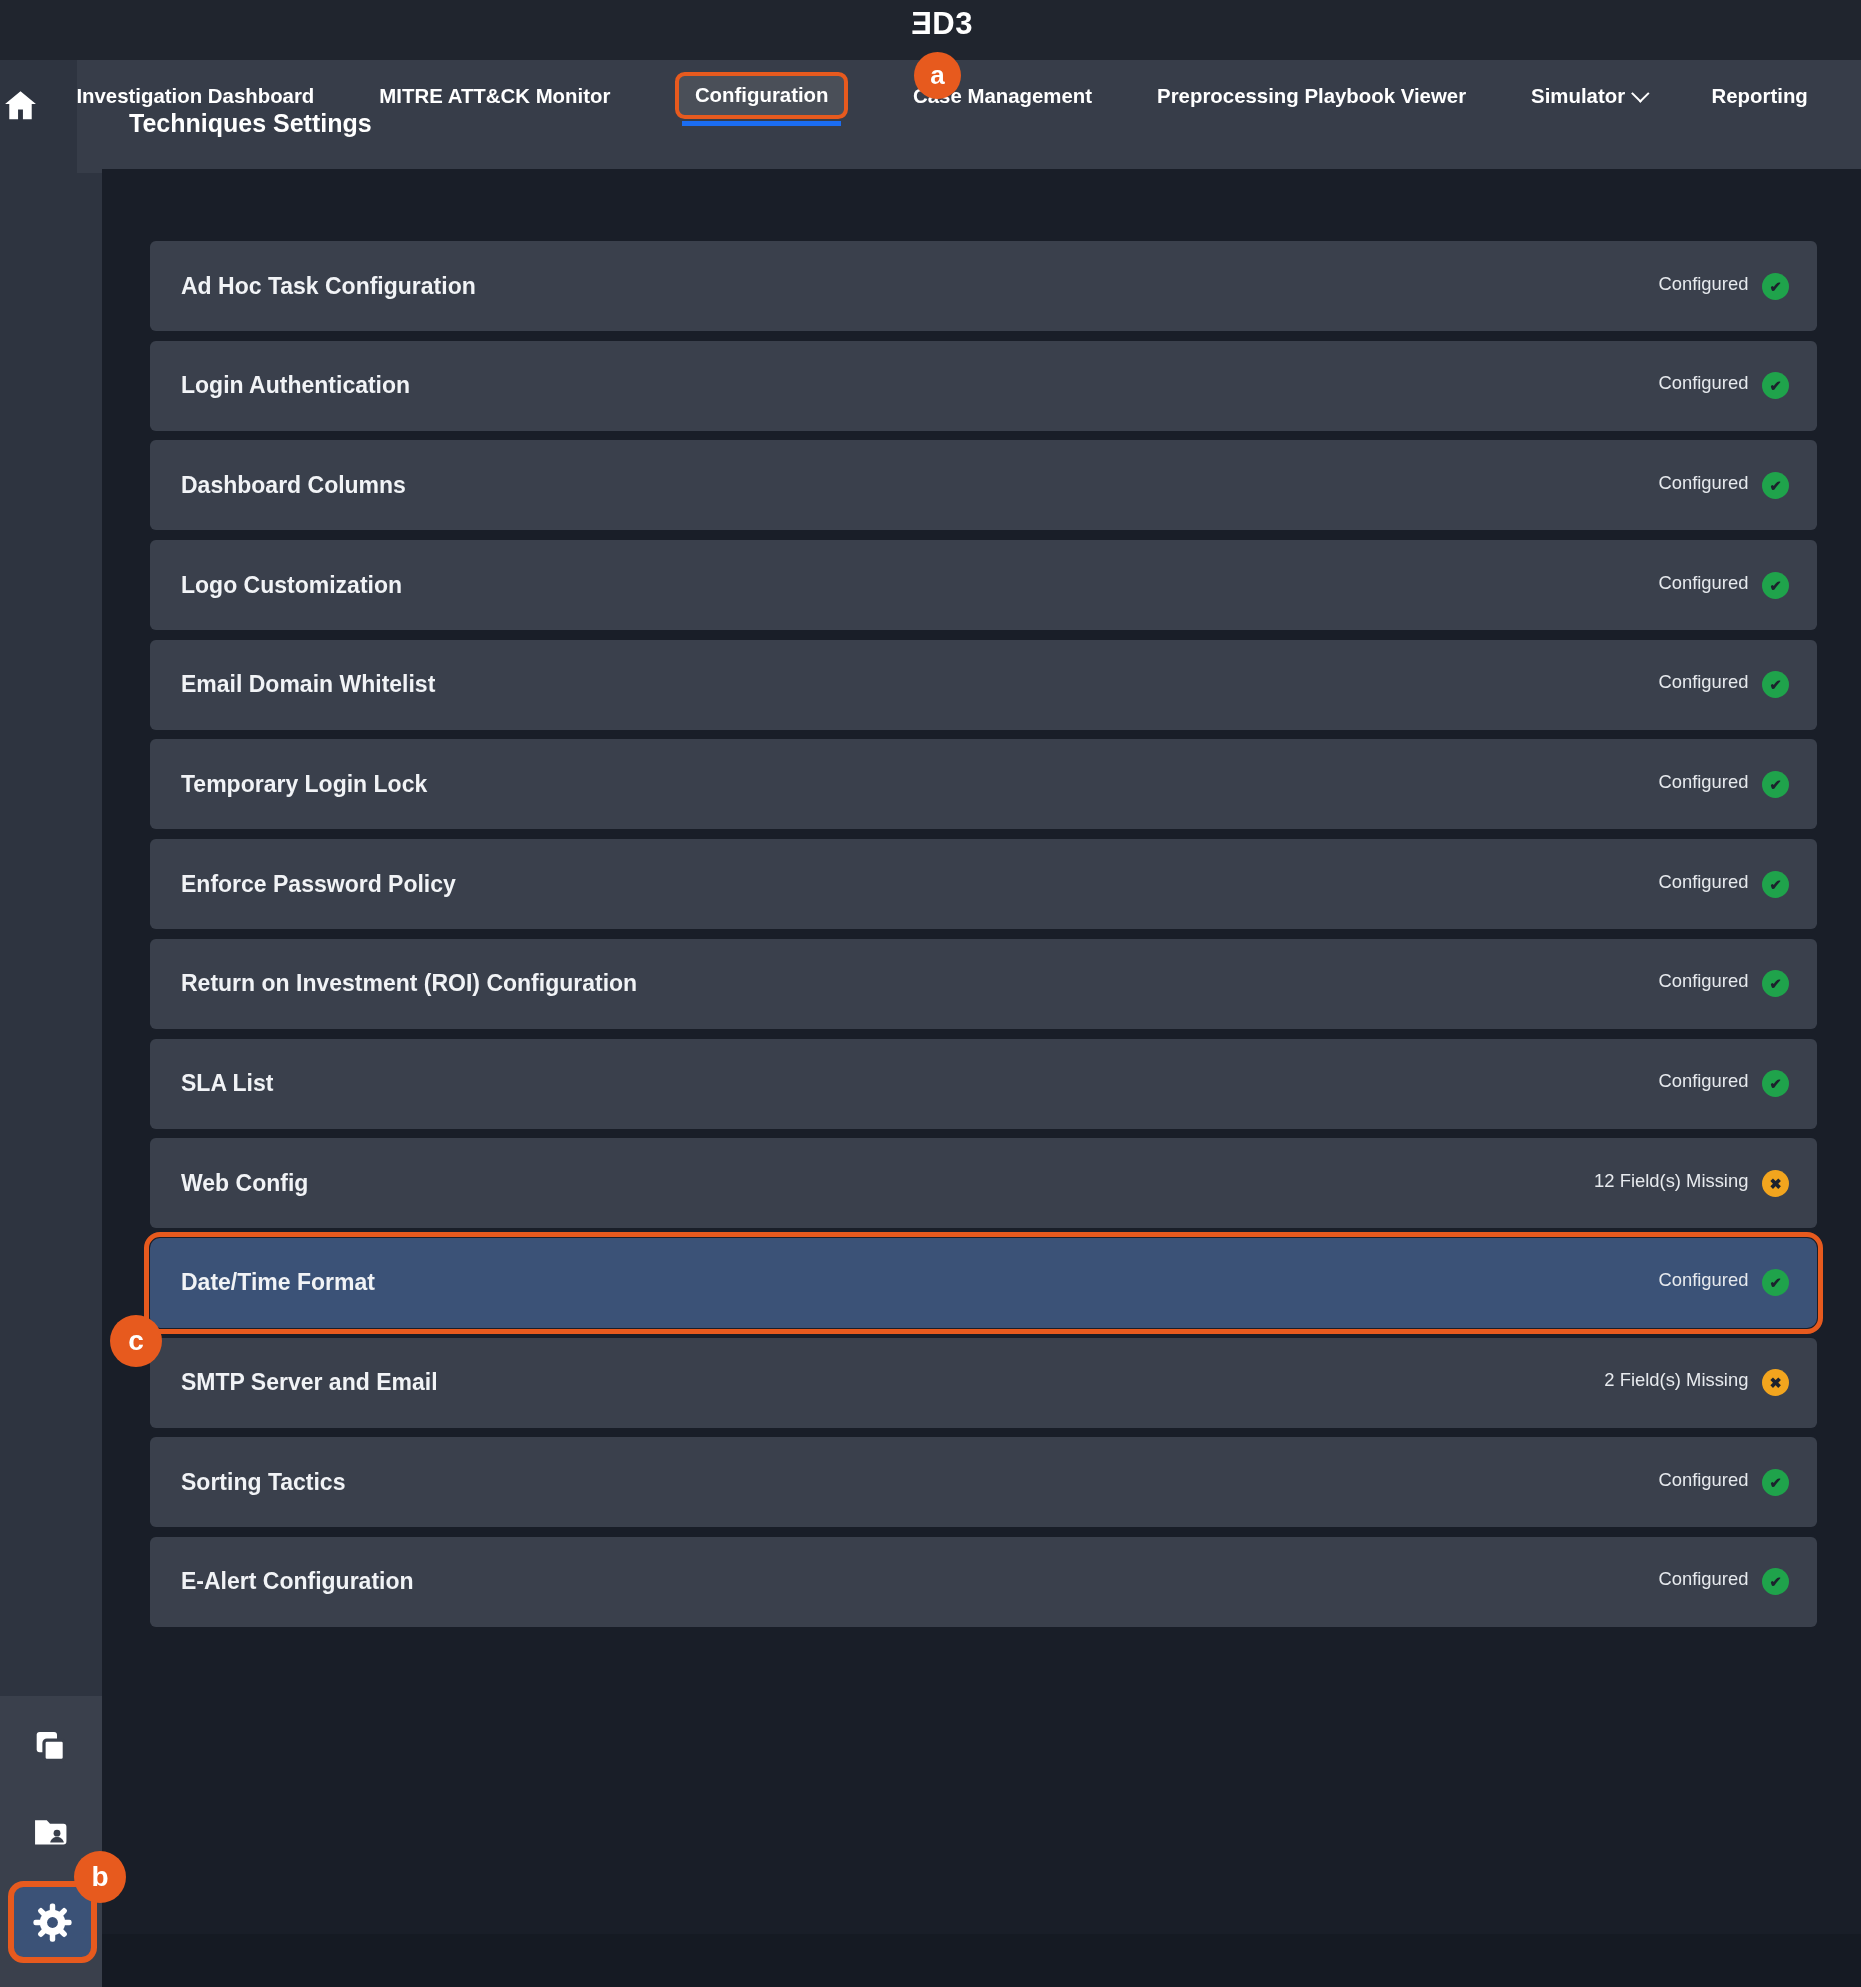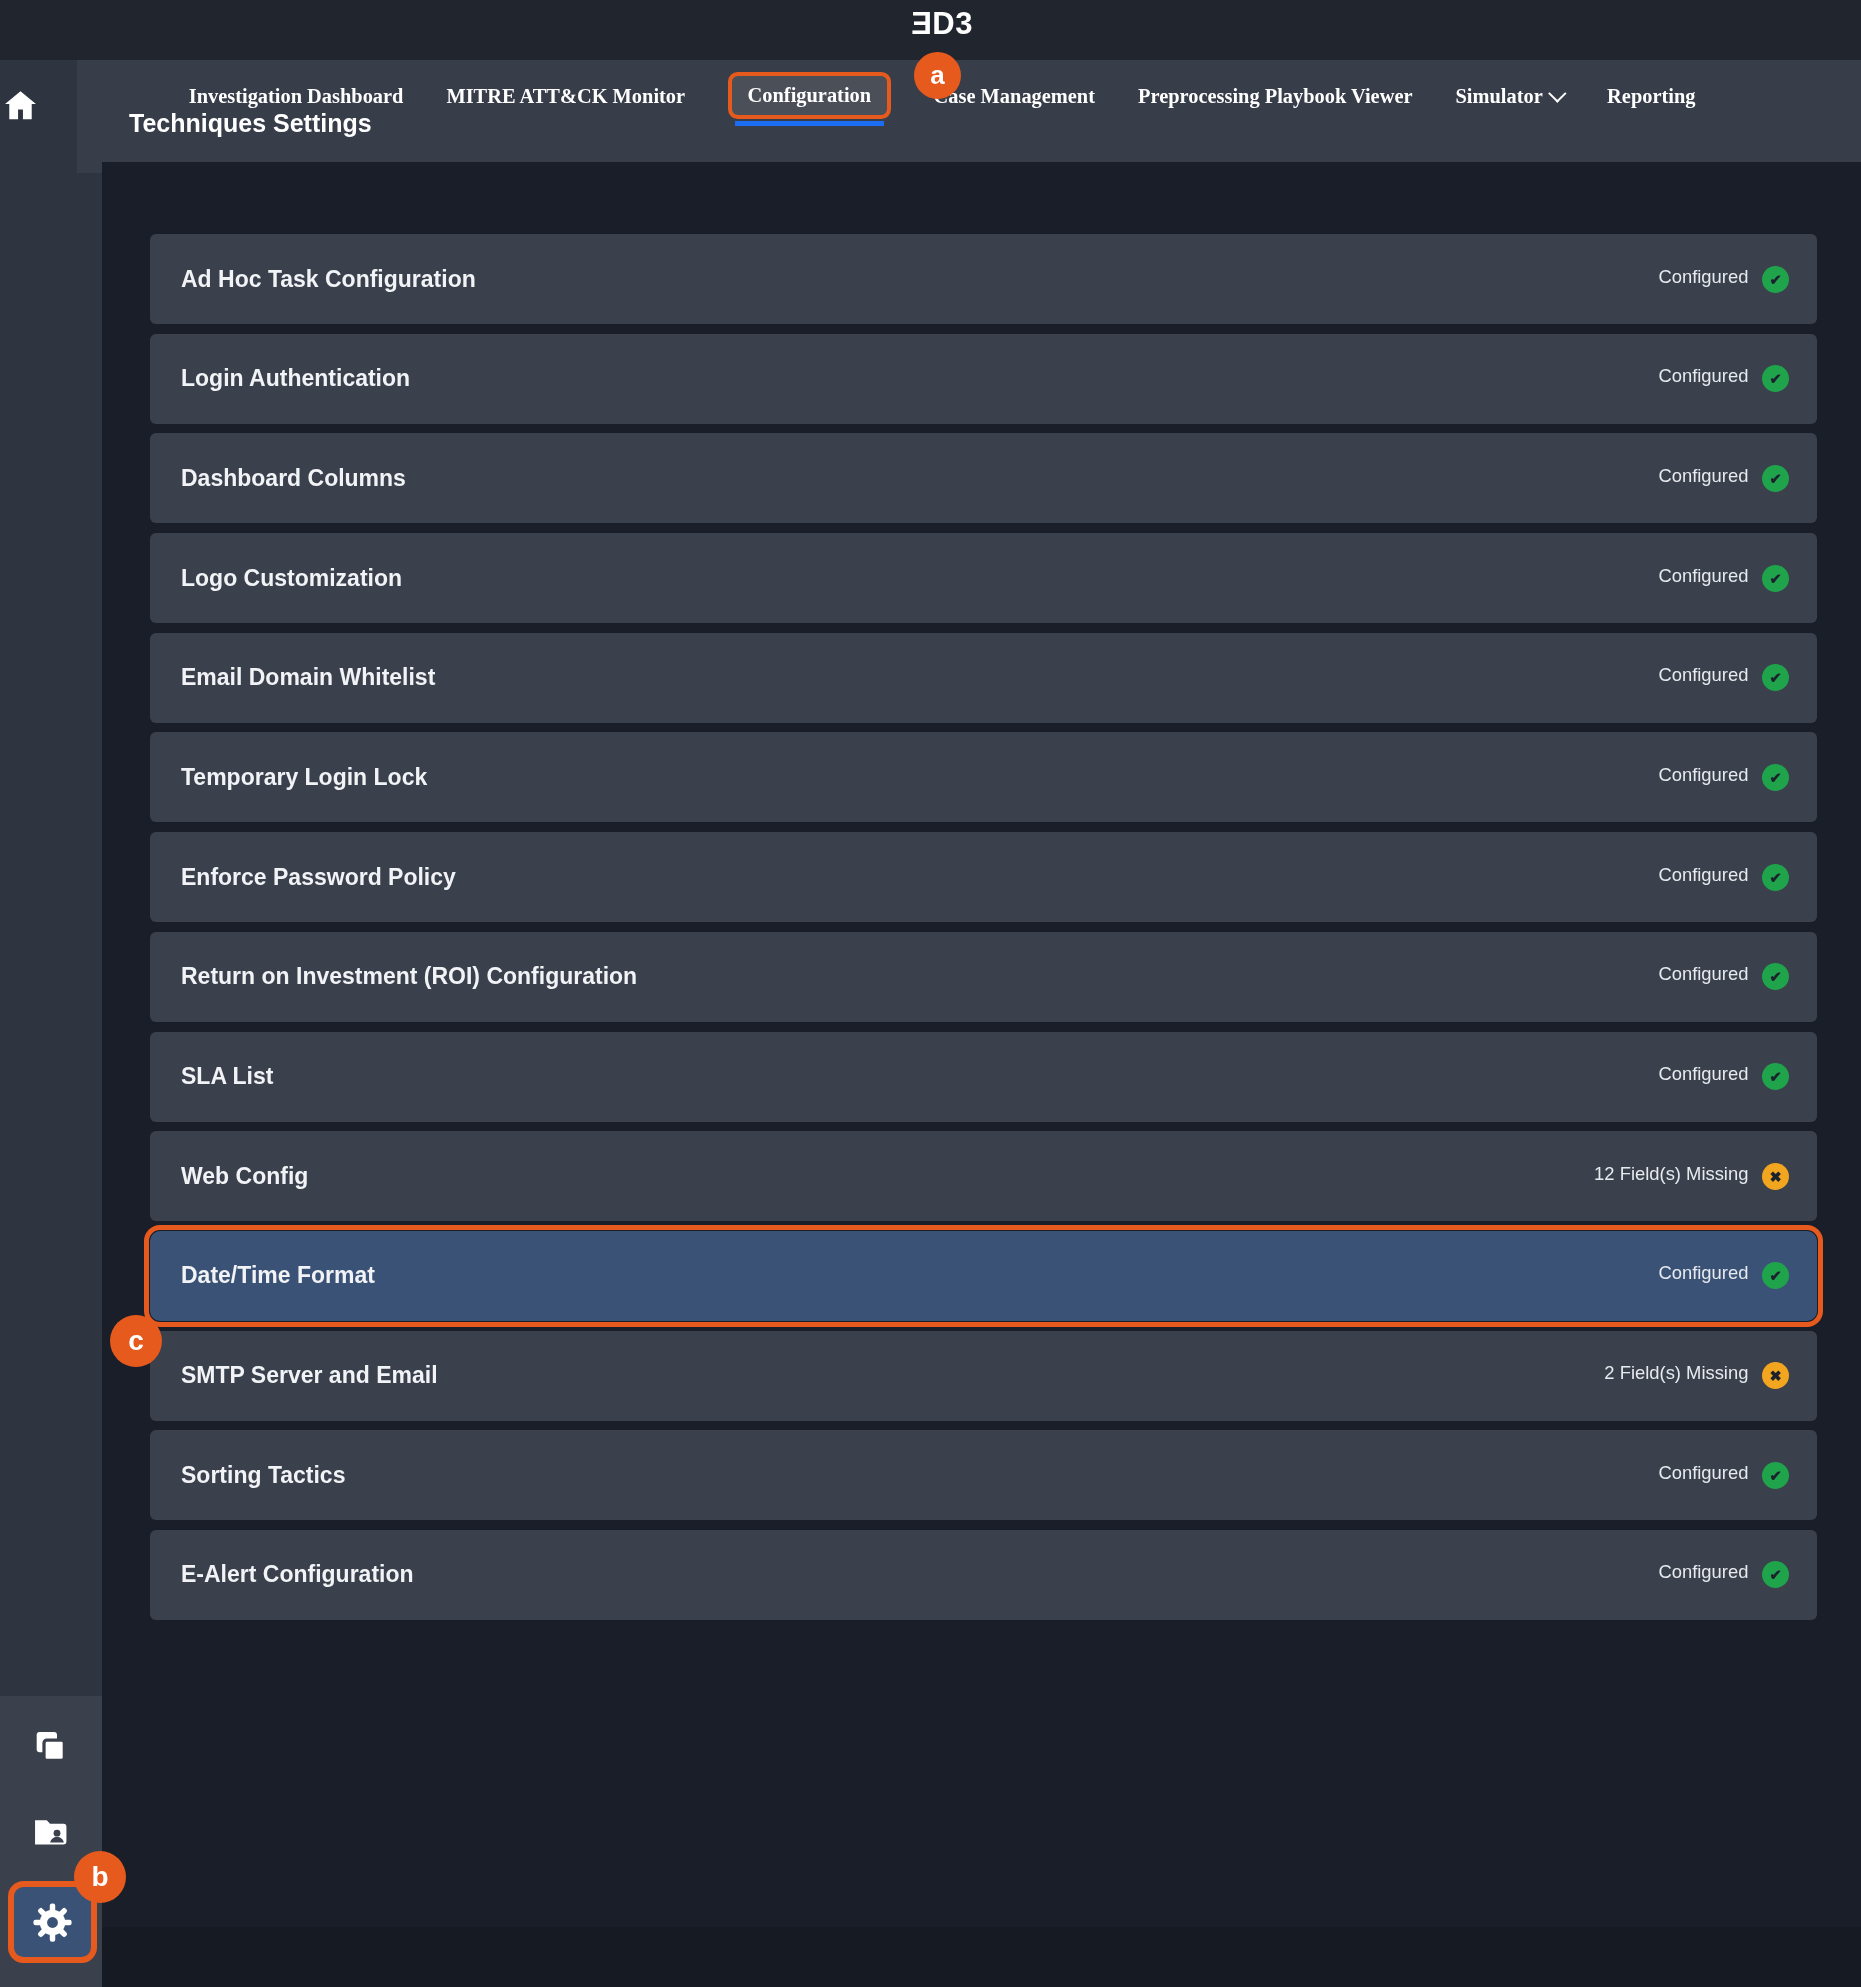--- a/index.html
+++ b/index.html
@@ -32,21 +32,21 @@
   .gear-box{position:absolute;left:7.8px;top:185px;width:89px;height:82px;border:6.8px solid #e75a1e;
             border-radius:15.5px;background:#3b5277;box-sizing:border-box;display:flex;align-items:center;
             justify-content:center;}
   .gear-box svg{width:45px;height:45px;fill:#fff;display:block;}
 
   
   .band{position:absolute;left:77px;top:60px;width:1785px;height:113px;background:#373d49;z-index:2;}
   .band-title{position:absolute;left:52px;top:49px;font-size:25px;font-weight:700;color:#ffffff;}
 
   
-  .panel{position:absolute;left:102px;top:162px;width:1759px;height:1765px;background:#191e28;z-index:2;}
+  .panel{position:absolute;left:102px;top:169px;width:1759px;height:1765px;background:#191e28;z-index:2;}
   .rows{position:absolute;left:48px;top:72px;right:44px;}
   .row{height:90px;margin-bottom:9.7px;background:#3a404c;border-radius:5.8px;display:flex;
        align-items:center;justify-content:space-between;padding:0 28px 0 31px;box-sizing:border-box;cursor:pointer;}
   .row-title{font-size:23px;font-weight:700;color:#f1f3f6;}
   .row-status{display:flex;align-items:flex-start;gap:13.6px;}
   .status-text{font-size:18.4px;color:#e7eaee;}
   .status-icon{width:27px;height:27px;border-radius:50%;display:flex;align-items:center;
                justify-content:center;font-size:14.6px;font-weight:700;color:#1c222d;}
   .row.configured .status-icon{background:#1fa34b;}
   .row.missing .status-icon{background:#f2a51e;}
@@ -348,21 +348,21 @@
           <div class="row-status">
             <span class="status-text">Configured</span>
             <span class="status-icon">✔</span>
           </div>
         </div>
       </div>
   </div>
 
   <div class="navbar">
     <div class="logo">ƎD3</div>
-    <div style="display:flex;gap:43px;flex:1;font-family:Liberation Serif, serif;">
+    <div style="display:flex;gap:65px;flex:1;">
         <div class="tab">
           <span>Investigation Dashboard</span>
         </div>
         <div class="tab">
           <span>MITRE ATT&amp;CK Monitor</span>
         </div>
         <div class="tab active">
           <span>Configuration</span>
         </div>
         <div class="tab">

